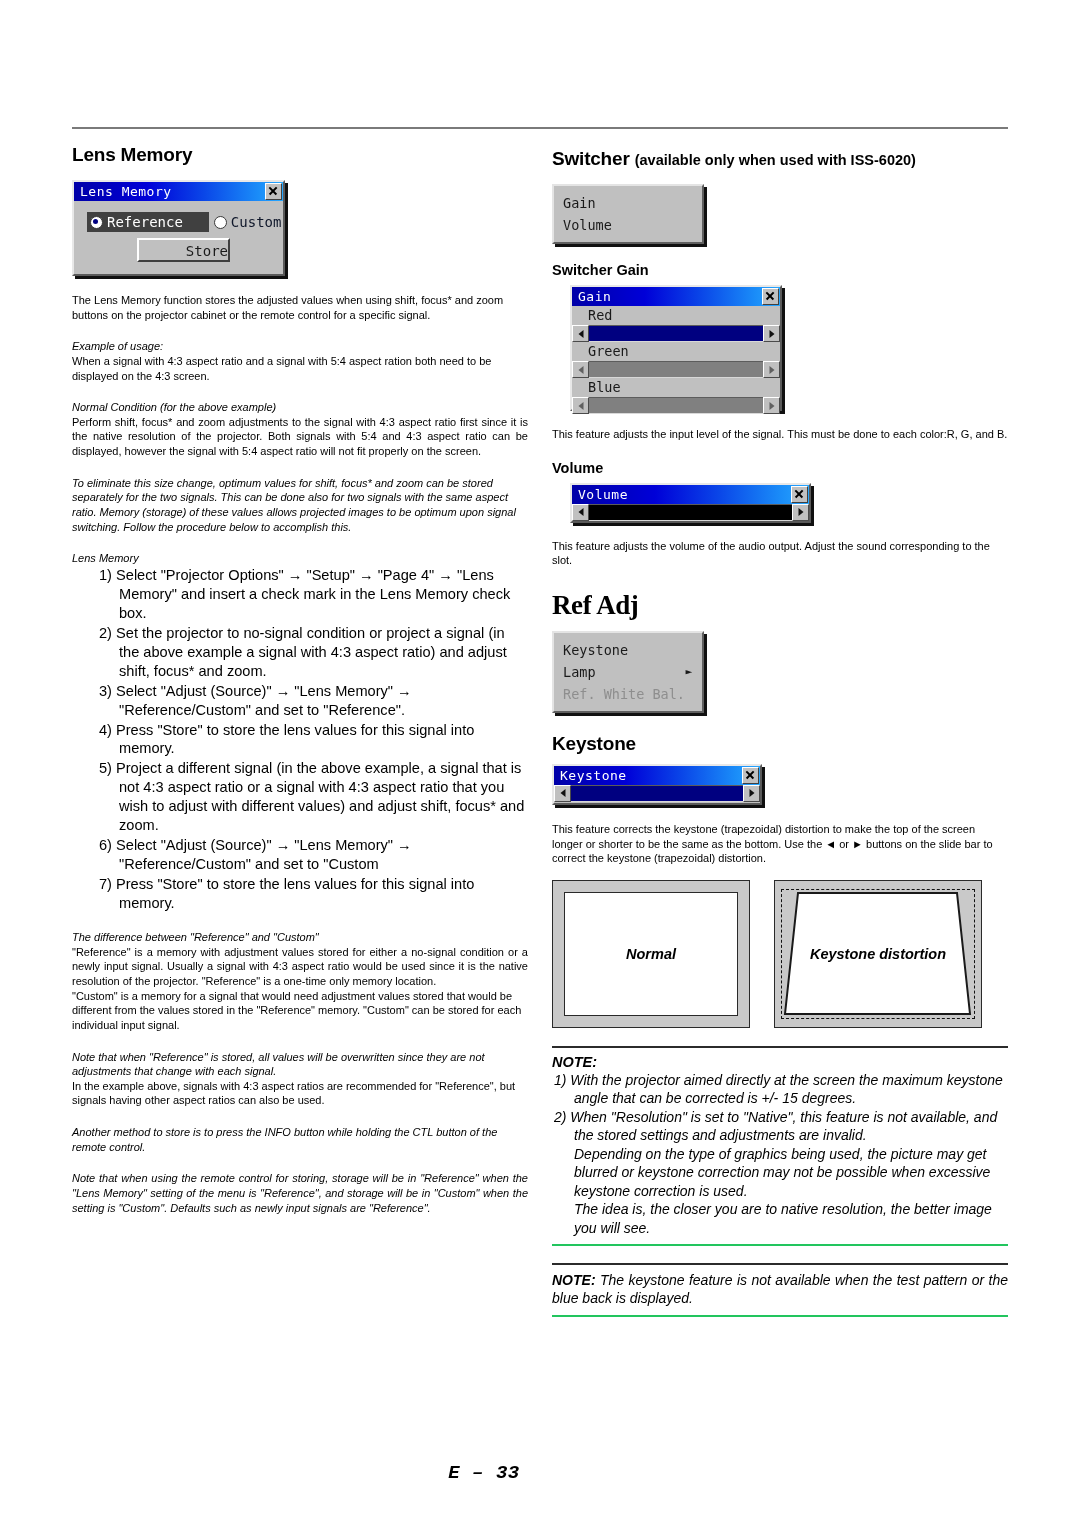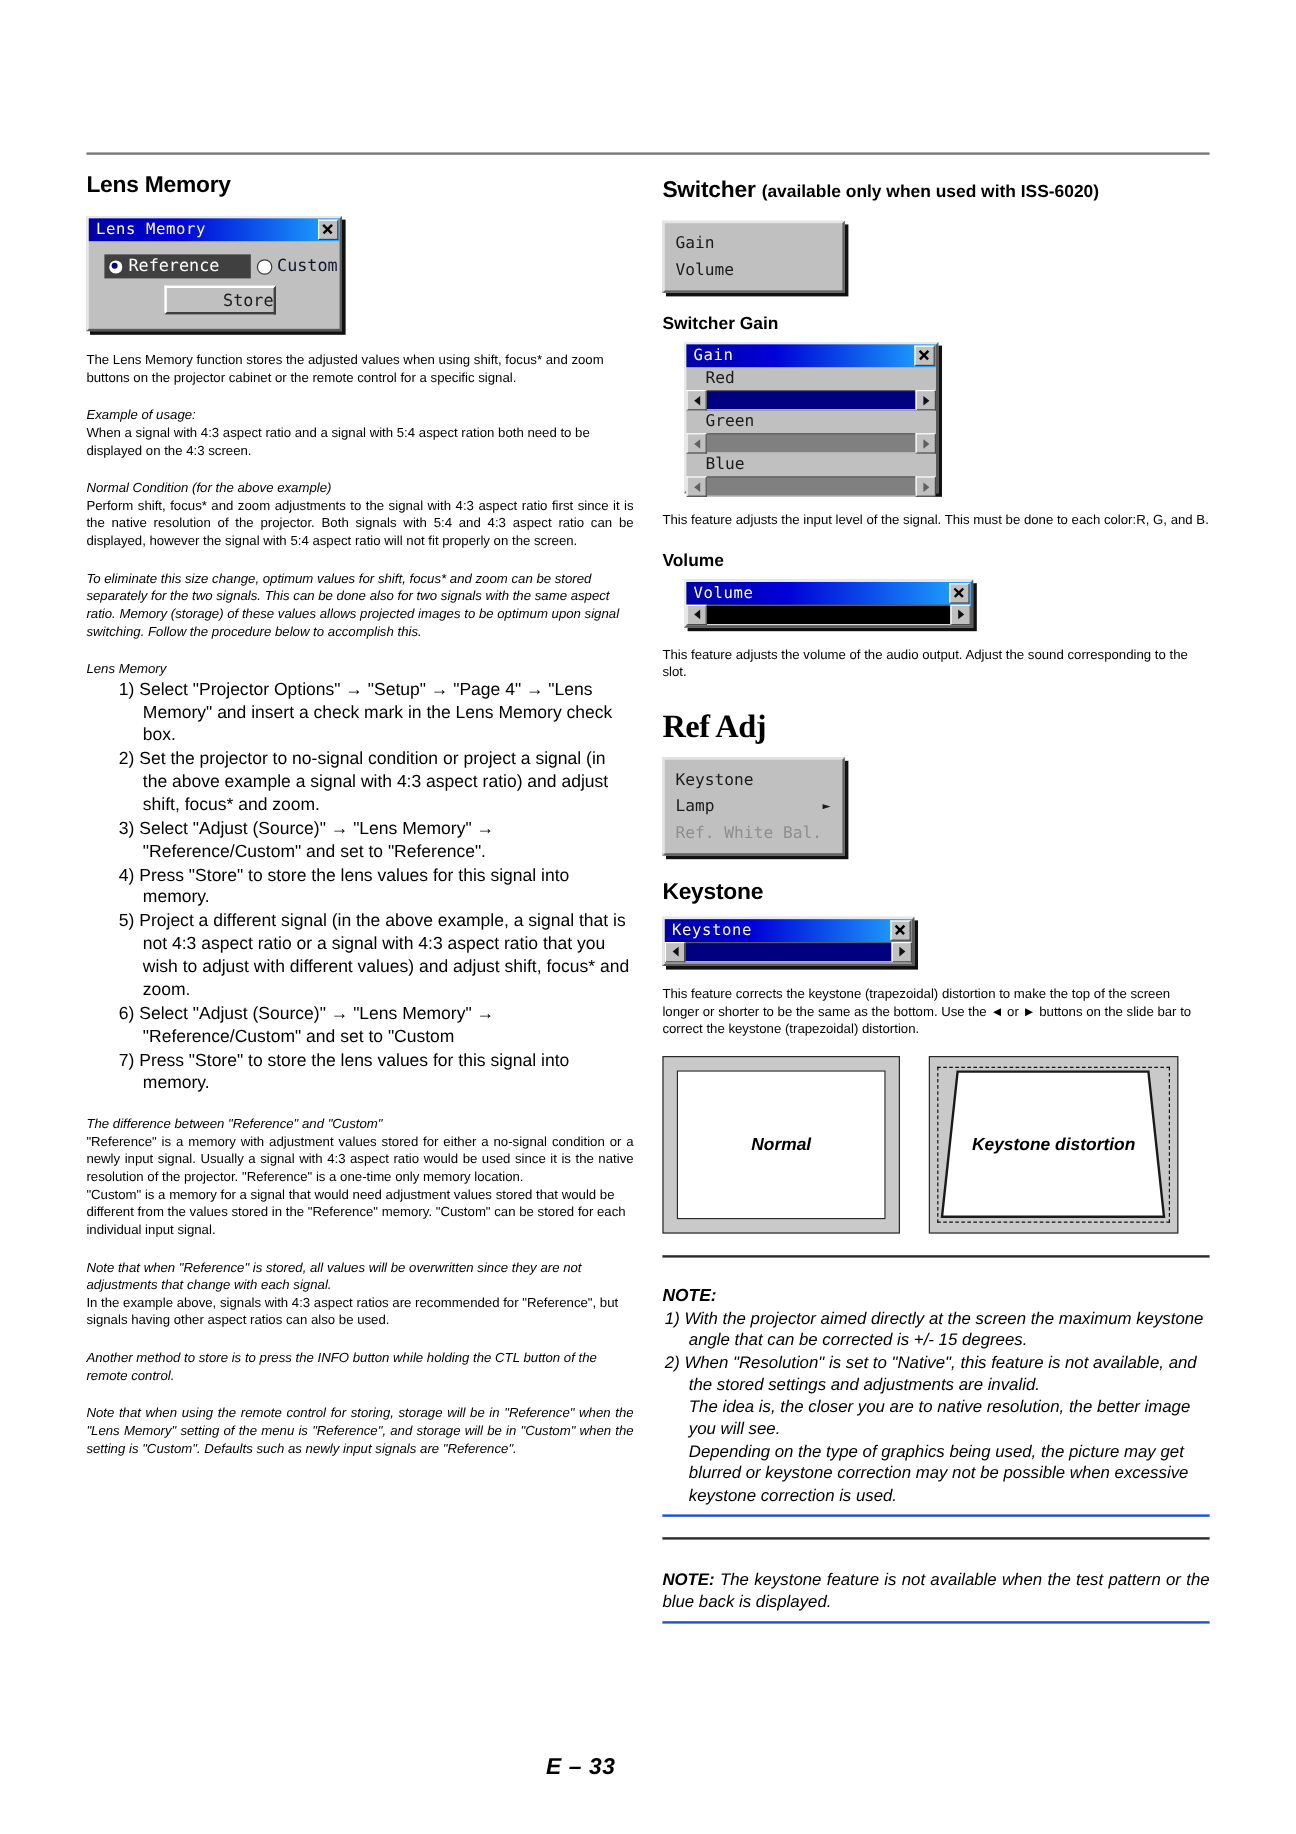--- a/index.html
+++ b/index.html
@@ -333,22 +333,22 @@
   .fig.trap svg {
     position: absolute;
     left: 0; top: 0;
     z-index: 2;
   }
 
   
   .note-block {
     margin-top: 18px;
     border-top: 2px solid #2b2b2b;
-    border-bottom: 2px solid #1d4ed8;
-    padding: 24px 0 7px 0;
+    border-bottom: 2px solid #22c55e;
+    padding: 6px 0 7px 0;
   }
   .note-block.second {
     margin-top: 17px;
   }
   .note-title {
     font-size: 14.5px;
     font-weight: bold;
     font-style: italic;
     margin: 0 0 1px 0;
   }
@@ -383,20 +383,21 @@
   .footer {
     position: absolute;
     left: 0;
     top: 1462px;
     width: 968px;
     text-align: center;
     font-size: 19px;
     font-weight: bold;
     font-style: italic;
     letter-spacing: 0.5px;
+    font-family: Liberation Mono, monospace;
   }
 </style>
 </head>
 <body>
 
 <div class="page">
 
   <div class="top-rule"></div>
 
   <div class="col-left">
@@ -565,22 +566,22 @@
         <div class="caption">Keystone distortion</div>
       </div>
     </div>
 
     <div class="note-block">
       <p class="note-title">NOTE:</p>
       <ul class="note-list">
         <li>1) With the projector aimed directly at the screen the maximum keystone angle that can be corrected is +/- 15 degrees.</li>
         <li>
           <span>2) When "Resolution" is set to "Native", this feature is not available, and the stored settings and adjustments are invalid.</span>
+          <span class="cont">Depending on the type of graphics being used, the picture may get blurred or keystone correction may not be possible when excessive keystone correction is used.</span>
           <span class="cont">The idea is, the closer you are to native resolution, the better image you will see.</span>
-          <span class="cont">Depending on the type of graphics being used, the picture may get blurred or keystone correction may not be possible when excessive keystone correction is used.</span>
         </li>
       </ul>
     </div>
 
     <div class="note-block second">
       <p class="note-inline">
         <b>NOTE:</b><span> The keystone feature is not available when the test pattern or the blue back is displayed.</span>
       </p>
     </div>
 

